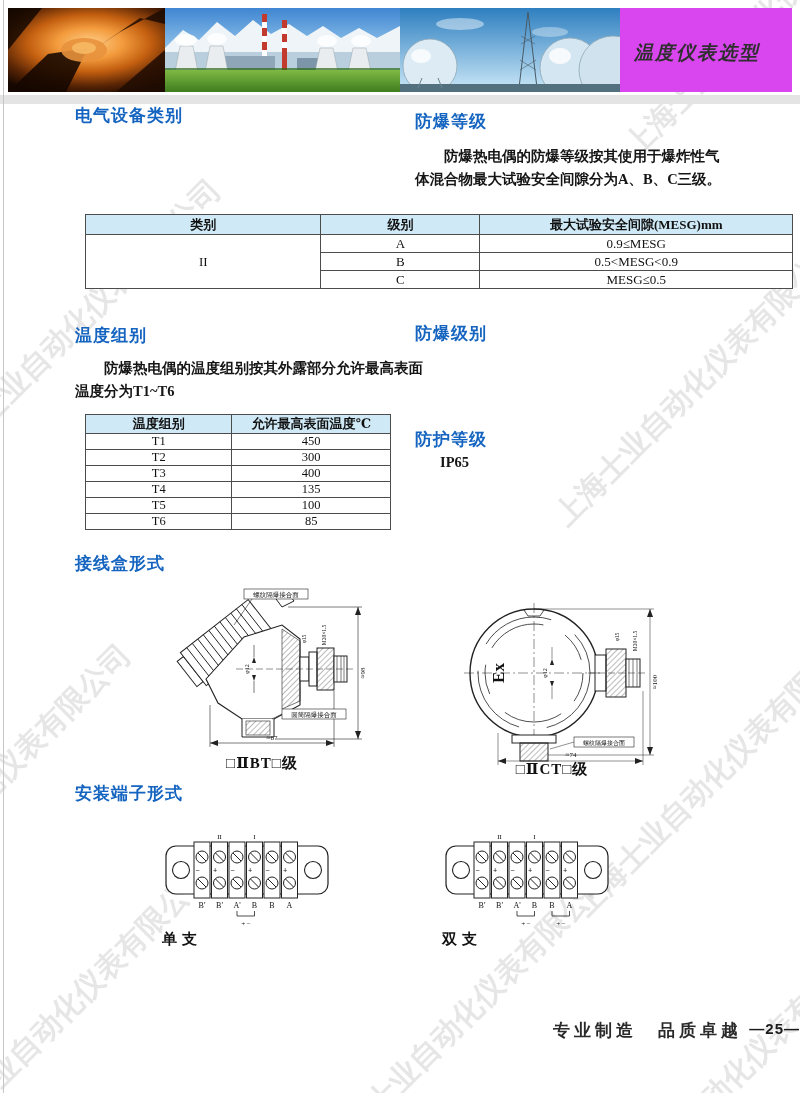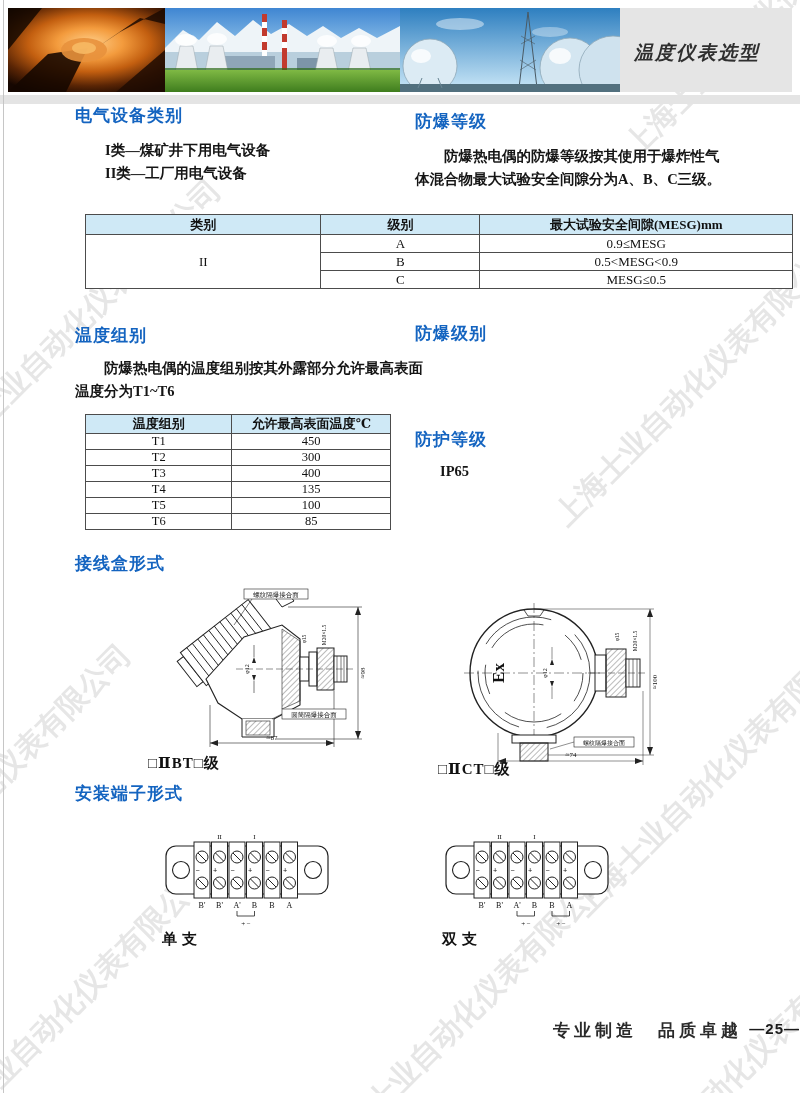--- a/index.html
+++ b/index.html
@@ -7,42 +7,42 @@
   .page{position:relative;width:800px;height:1093px;overflow:hidden;background:#fff}
   .left-rule{position:absolute;left:3px;top:0;width:1px;height:1093px;background:#c6c6c6;z-index:3}
   .wm{position:absolute;white-space:nowrap;font-family:"Liberation Sans",sans-serif;font-size:30px;font-weight:bold;
       color:rgba(178,178,178,.33);transform-origin:0 50%;transform:rotate(-45deg);pointer-events:none;z-index:1}
   .header{position:absolute;left:8px;top:8px;width:784px;height:84px;display:flex;z-index:2}
   .photo{height:84px;overflow:hidden;position:relative}
   .photo svg{display:block;width:100%;height:100%}
   .photo-handshake{width:157px;background:radial-gradient(ellipse 75% 65% at 52% 42%,#ffcf8a 0%,#f39b3d 28%,#c35f10 52%,#5a2505 78%,#160701 100%)}
   .photo-plant{width:235px}
   .photo-tanks{width:220px}
-  .title-panel{flex:1;background:#e5e5e5;position:relative}
+  .title-panel{flex:1;background:#d946ef;position:relative}
   .page-title{position:absolute;left:14px;top:32px;font-family:"Liberation Sans",sans-serif;font-style:italic;font-weight:bold;
       font-size:19px;letter-spacing:2px;color:#2f2f2f}
   .header-strip{position:absolute;left:0;top:95px;width:800px;height:9px;background:#e4e4e4;z-index:2}
   .sec{position:absolute;z-index:2}
   .sec-h{font-family:"Liberation Sans",sans-serif;font-weight:bold;font-size:17px;color:#1464c0;letter-spacing:1px}
   .body-text{font-size:14.5px;font-weight:bold;line-height:23px;color:#151515}
   .indent{text-indent:2em}
   .pad-l{padding-left:30px}
   table{border-collapse:collapse;text-align:center;position:absolute;background:#fff;z-index:2}
   th,td{border:1px solid #4c4c4c;padding:0 2px}
   th{background:#cfe9f6;font-weight:bold}
   #mesg-table{left:85px;top:214px;width:708px;font-size:13px}
   #mesg-table th{height:19px}
   #mesg-table td{height:17px}
   #temp-table{left:85px;top:414px;width:306px;font-size:12.5px}
   #temp-table th{height:18px;font-size:13px}
   #temp-table td{height:14px}
   .ex-lines div{font-size:15px;font-weight:bold;line-height:22px}
   .draw{position:absolute;z-index:2}
   .draw svg{display:block}
-  .caption{position:absolute;z-index:2;text-align:left;font-weight:bold;font-size:15px;letter-spacing:1px;color:#111}
+  .caption{position:absolute;z-index:2;text-align:center;font-weight:bold;font-size:15px;letter-spacing:1px;color:#111}
   .term-caption{text-align:left;font-weight:bold;font-size:15px;letter-spacing:5px;margin-top:2px}
   .tech text{font-family:"Liberation Serif","DejaVu Serif",serif;fill:#111}
   .footer-page{position:absolute;left:0;top:1020px;width:800px;text-align:right;font-family:"Liberation Sans",sans-serif;
       font-weight:bold;font-size:15px;letter-spacing:1px;z-index:2;color:#1a1a1a}
   .footer-slogan{position:absolute;right:58px;top:1019px;font-family:"Liberation Sans",sans-serif;
       font-weight:bold;font-size:17px;letter-spacing:4px;color:#2a2a2a;z-index:2}
 </style>
 </head>
 <body>
 
@@ -134,24 +134,20 @@
       </svg>
     </div>
     <div class="title-panel">
       <span class="page-title">温度仪表选型</span>
     </div>
   </div>
   <div class="header-strip"></div>
 
   <div class="sec" style="left:75px;top:104px;width:330px">
     <div class="sec-h">电气设备类别</div>
-    <div class="body-text pad-l" style="margin-top:12px">
-      <div>I类—煤矿井下用电气设备</div>
-      <div>II类—工厂用电气设备</div>
-    </div>
   </div>
 
   <div class="sec" style="left:415px;top:110px;width:318px">
     <div class="sec-h">防爆等级</div>
     <p class="body-text indent" style="margin:12px 0 0">防爆热电偶的防爆等级按其使用于爆炸性气体混合物最大试验安全间隙分为A、B、C三级。</p>
   </div>
 
   <table id="mesg-table">
     <colgroup>
         <col style="width:33.3%">
@@ -184,21 +180,21 @@
     <div class="sec-h">温度组别</div>
     <p class="body-text indent" style="margin:10px 0 9px">防爆热电偶的温度组别按其外露部分允许最高表面温度分为T1~T6</p>
   </div>
 
   <div class="sec" style="left:415px;top:322px;width:260px">
     <div class="sec-h">防爆级别</div>
   </div>
 
   <div class="sec" style="left:415px;top:428px;width:260px">
     <div class="sec-h">防护等级</div>
-    <div class="body-text" style="padding-left:25px;margin-top:9px">IP65</div>
+    <div class="body-text" style="padding-left:25px;">IP65</div>
   </div>
 
   <table id="temp-table">
     <colgroup>
         <col style="width:48%">
         <col style="width:52%">
       </colgroup>
     <tbody>
         <tr>
       <th>温度组别</th>

